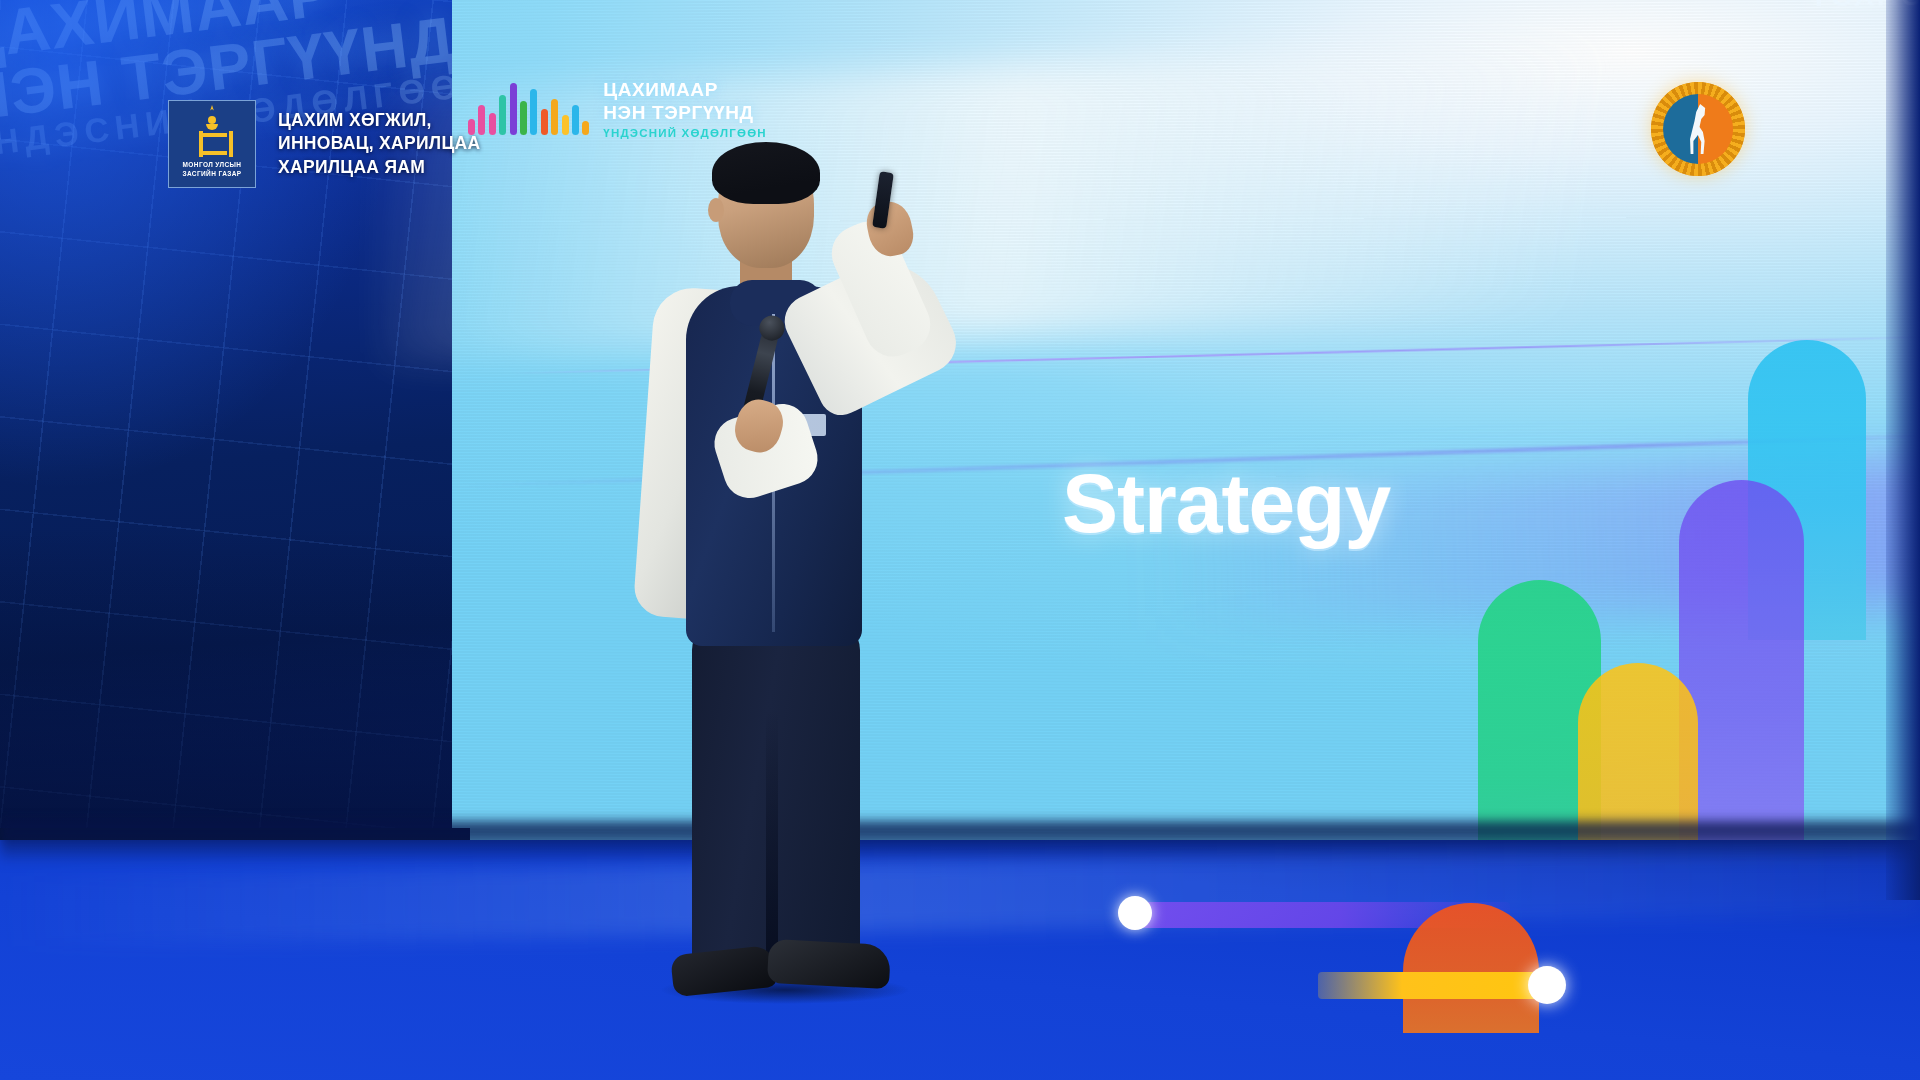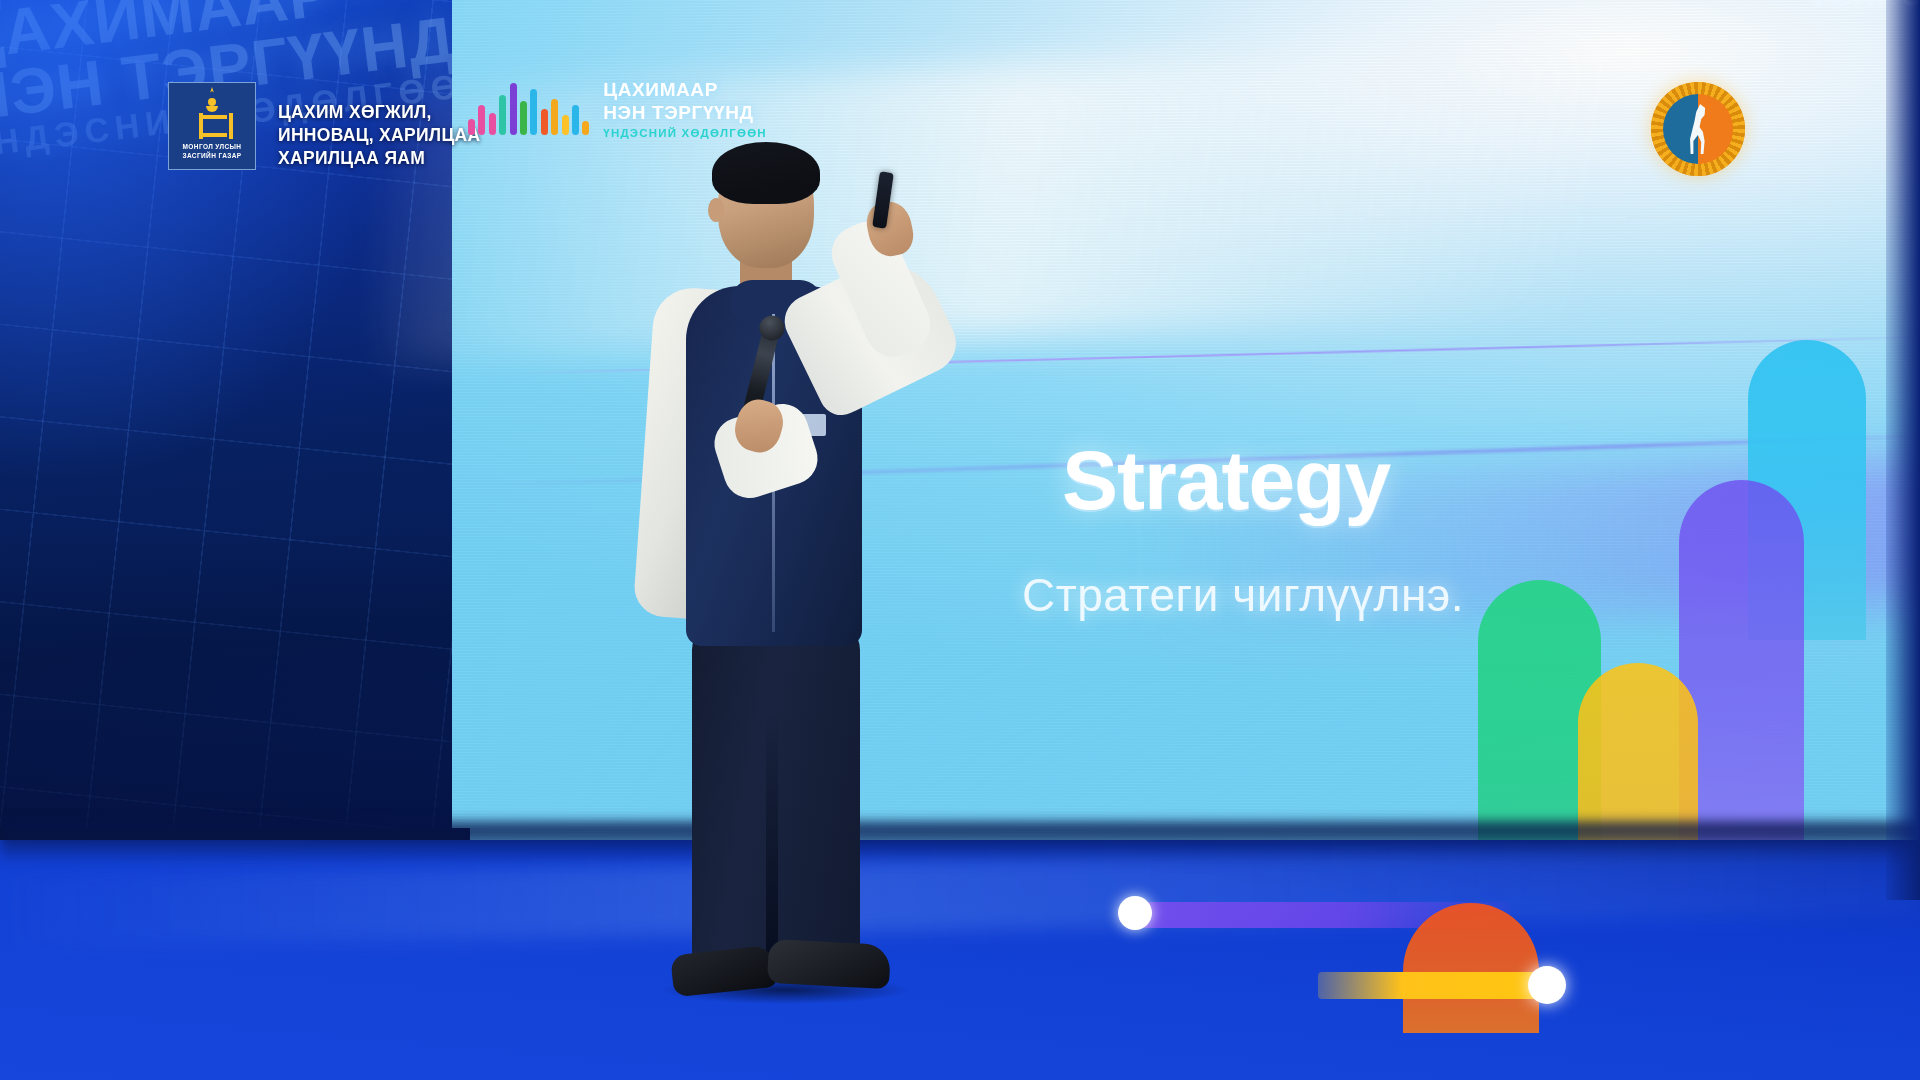--- a/index.html
+++ b/index.html
@@ -74,21 +74,21 @@
     background:linear-gradient(90deg,rgba(130,120,250,0),rgba(140,120,250,.55));
     filter:blur(22px);transform:rotate(-2deg);
   }
   .screen .edgeR{
     position:absolute;right:0;top:0;width:70px;height:100%;
     background:linear-gradient(90deg,rgba(40,110,230,0),rgba(22,60,170,.85));
   }
 
   
   .slide-head{
-    position:absolute;left:1062px;top:432px;
+    position:absolute;left:1062px;top:455px;
     font-size:84px;font-weight:800;color:#ffffff;letter-spacing:-1px;
     text-shadow:0 2px 0 rgba(200,235,255,.6), 0 0 26px rgba(255,255,255,.55);
   }
   .slide-sub{
     position:absolute;left:1022px;top:568px;
     font-size:46px;font-weight:400;color:#f2fbff;letter-spacing:.5px;
     text-shadow:0 0 18px rgba(255,255,255,.75);
     opacity:.96;
   }
 
@@ -150,21 +150,21 @@
     position:absolute;left:0;top:20px;width:1920px;height:70px;
     background:linear-gradient(90deg,rgba(120,170,255,.0),rgba(150,195,255,.22) 40%,rgba(120,170,255,.05));
     filter:blur(9px);transform:rotate(-1deg);
   }
   .dark-skirt{
     position:absolute;left:0;top:828px;width:470px;height:80px;
     background:linear-gradient(180deg,#061438,#03102c);
   }
 
   
-  .logo-row{position:absolute;left:168px;top:82px;display:flex;align-items:flex-end;gap:22px;z-index:40;}
+  .logo-row{position:absolute;left:168px;top:100px;display:flex;align-items:center;gap:22px;z-index:40;}
   .gov-emblem{
     width:88px;height:88px;background:#1b3f86;border:1.5px solid #7ba3d8;
     display:flex;flex-direction:column;align-items:center;justify-content:flex-start;
     padding-top:4px;box-sizing:border-box;
   }
   .soyombo{width:34px;height:54px;position:relative;}
   .soyombo .fire{position:absolute;left:11px;top:0;width:12px;height:12px;background:#f6c028;
     clip-path:polygon(50% 0,65% 45%,50% 34%,35% 45%);}
   .soyombo .sun{position:absolute;left:13px;top:11px;width:8px;height:8px;border-radius:50%;background:#f6c028;}
   .soyombo .moon{position:absolute;left:11px;top:19px;width:12px;height:6px;border-radius:0 0 12px 12px;background:#f6c028;}
@@ -302,21 +302,20 @@
     <div class="hairline"></div>
     <div class="hairline2"></div>
     <div class="glowband"></div>
     <div class="scan"></div>
     <div class="edgeR"></div>
 
     <div class="top-right-text">Технол</div>
   </div>
 
   <div class="slide-head">Strategy</div>
-  <div class="slide-sub">Стратеги чиглүүлнэ.</div>
 
   <div class="cap cyan"></div>
   <div class="cap purple"></div>
   <div class="cap green"></div>
   <div class="cap yellow"></div>
 
   <div class="dark-skirt"></div>
   <div class="floor">
     <div class="edge"></div>
     <div class="sheen"></div>

